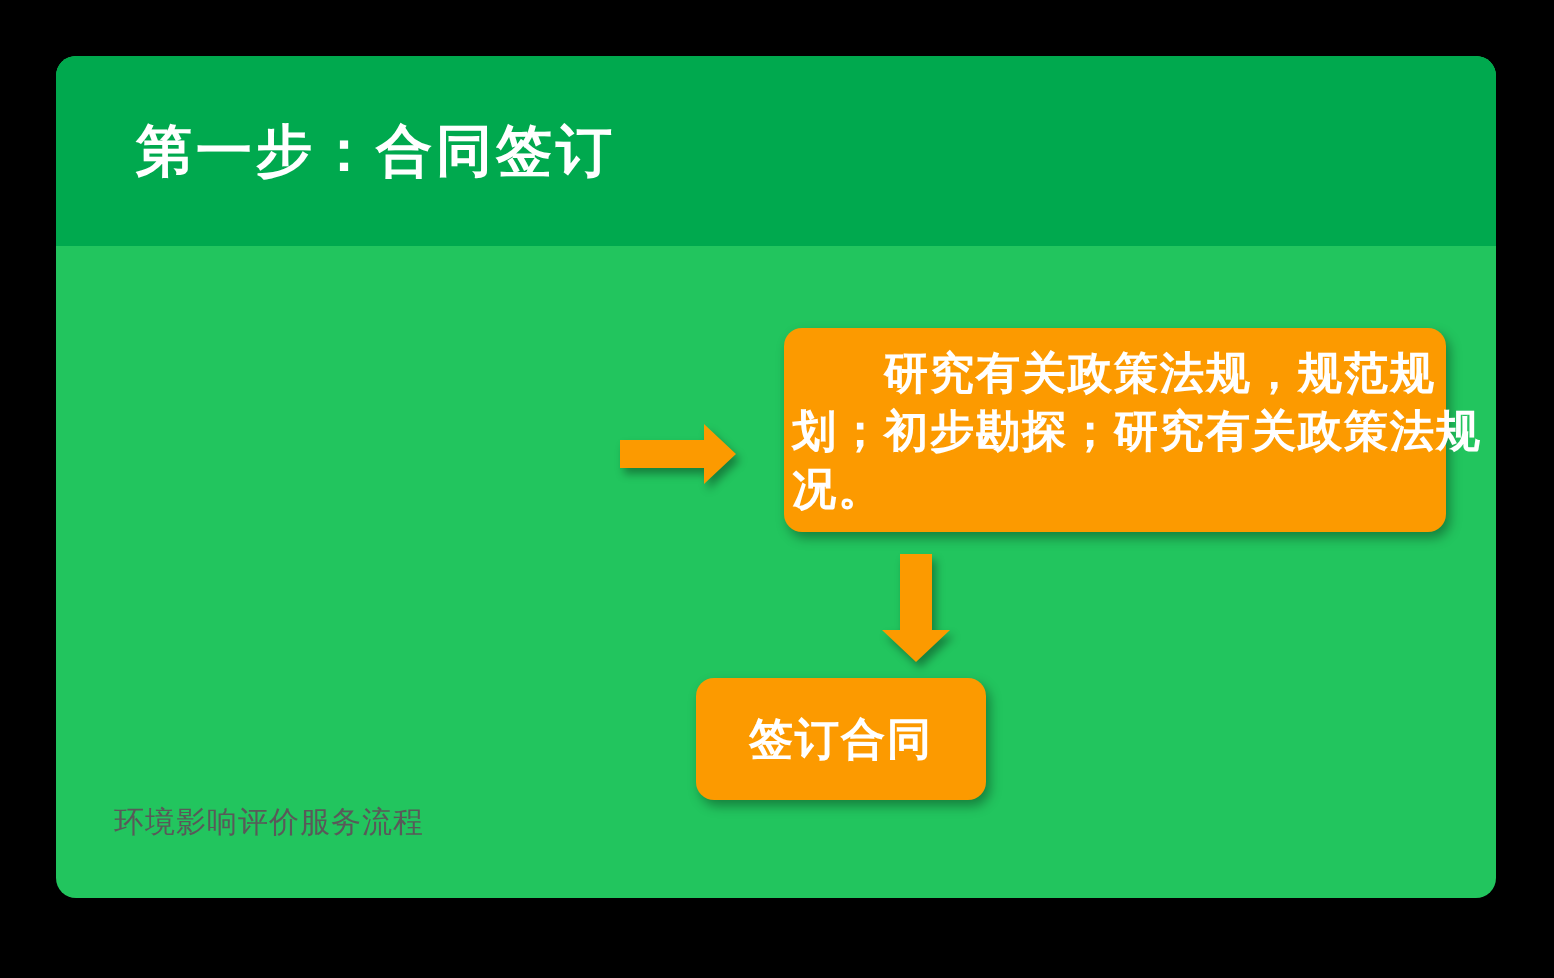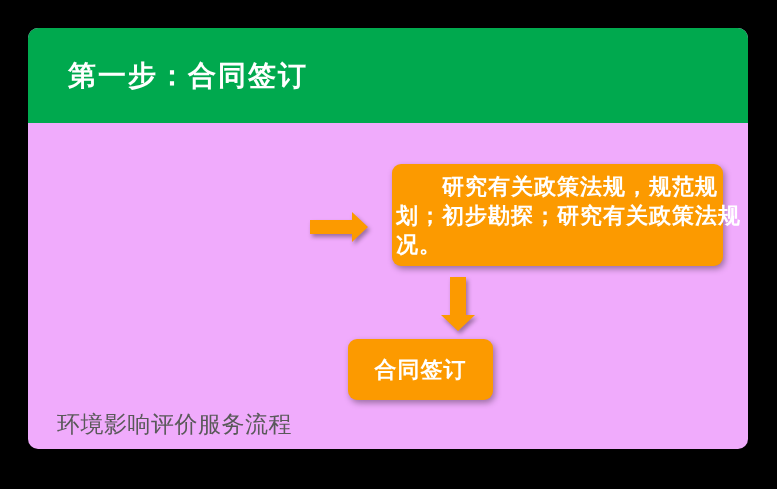--- a/index.html
+++ b/index.html
@@ -11,21 +11,21 @@
     background: #000000;
     font-family: "Liberation Sans", sans-serif;
     overflow: hidden;
   }
   .card {
     position: absolute;
     left: 28px;
     top: 28px;
     width: 720px;
     height: 421px;
-    background: #f0abfc;
+    background: #22c55e;
     border-radius: 10px;
     overflow: hidden;
   }
   .header {
     position: absolute;
     left: 0; top: 0;
     width: 720px;
     height: 95px;
     background: #00A94E;
     display: flex;
@@ -76,22 +76,22 @@
   .arrow {
     position: absolute;
     filter: drop-shadow(2px 3px 2px rgba(0,0,0,0.35));
   }
   .arrow-right { left: 282px; top: 184px; }
   .arrow-down  { left: 413px; top: 249px; }
   .arrow polygon { fill: #FC9A00; }
   .caption {
     position: absolute;
     left: 29px;
-    top: 384px;
-    font-size: 23px;
+    top: 372px;
+    font-size: 15px;
     line-height: 24px;
     color: #595959;
     letter-spacing: 0.5px;
   }
 </style>
 </head>
 <body>
 
 <div class="stage">
   <div class="card">
@@ -108,18 +108,18 @@
     <div class="node node-research">
       <div class="line">　　研究有关政策法规，规范规</div>
       <div class="line">划；初步勘探；研究有关政策法规</div>
       <div class="line">况。</div>
     </div>
 
     <svg class="arrow arrow-down" width="34" height="54" viewBox="0 0 34 54">
       <polygon points="9,0 25,0 25,38 34,38 17,54 0,38 9,38"></polygon>
     </svg>
 
-    <div class="node node-sign">合同签订</div>
+    <div class="node node-sign">签订合同</div>
 
     <div class="caption">环境影响评价服务流程</div>
 
   </div>
 </div>
 
 </body></html>

